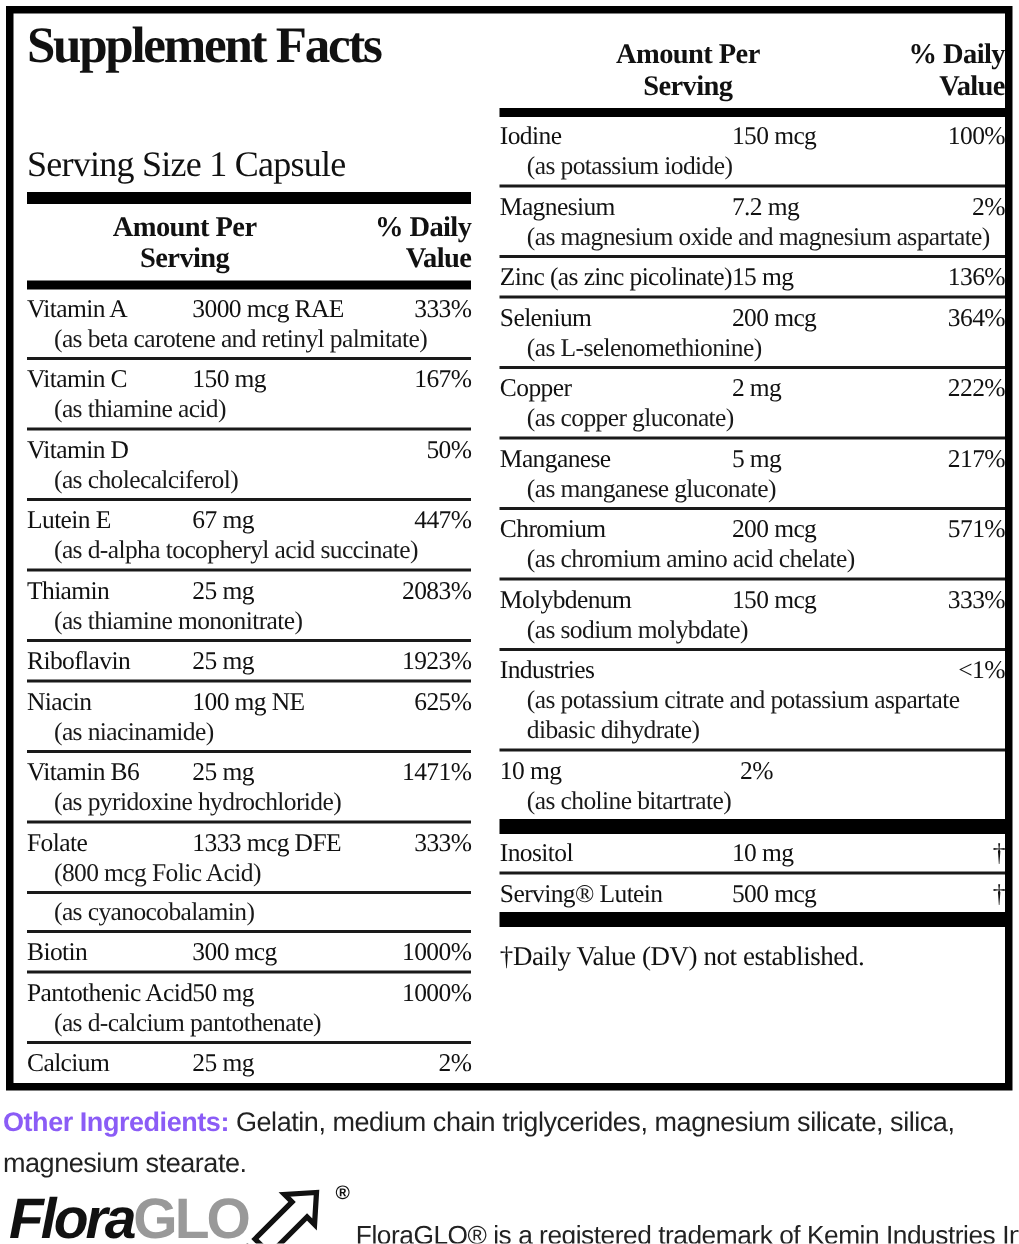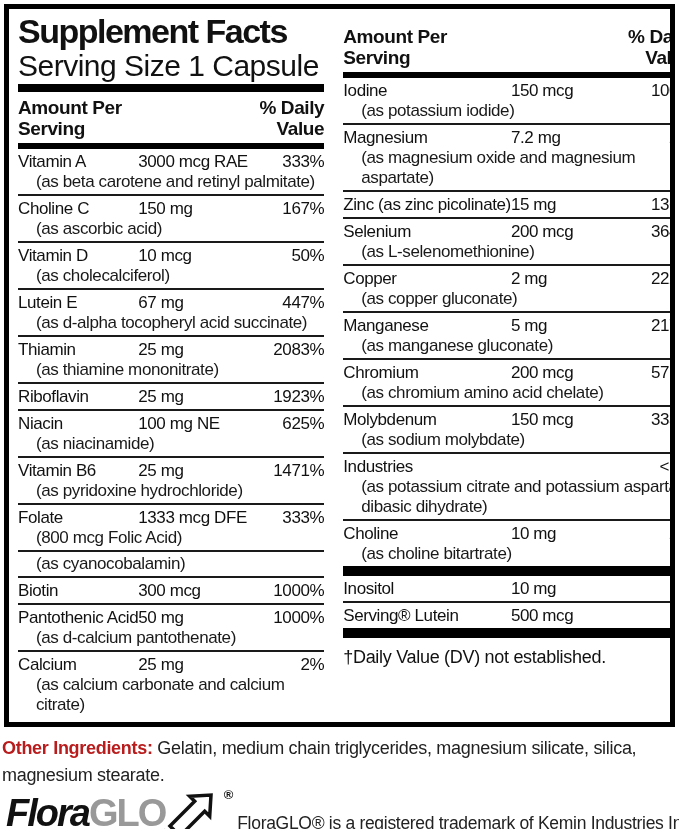--- a/index.html
+++ b/index.html
@@ -10,59 +10,60 @@
     -webkit-font-smoothing:antialiased;
   }
   .panel{
     box-sizing:border-box;
     margin:4px 4px 0 4px;
     width:671px;height:723px;
     border:5px solid #000;
     display:flex;
     overflow:hidden;
     background:#fff;
+    font-family:Liberation Serif, serif;
   }
   .col{box-sizing:border-box;}
   .col-left{width:331px;padding:2px 9px 0 9px;}
   .col-divider{width:4px;background:#000;}
   .col-right{flex:1;padding:12px 10px 0 10px;}
 
   .facts-title{
     font-size:34px;font-weight:bold;letter-spacing:-1.5px;
     line-height:40px;white-space:nowrap;
   }
   .serving{
-    font-size:30px;letter-spacing:-0.5px;line-height:30px;margin-bottom:3px;
+    font-size:24px;letter-spacing:-0.5px;line-height:30px;margin-bottom:3px;margin-top:44px;
   }
   .bar{background:#000;height:8px;}
   .bar-mid{background:#000;height:6px;}
   .bar-thick{background:#000;height:10px;}
 
   .hdr{display:flex;font-weight:bold;font-size:19px;line-height:21px;
        letter-spacing:-0.4px;margin:5px 0 4px 0;}
-  .hdr-amount{flex:1;text-align:left;padding-right:6px;}
+  .hdr-amount{flex:1;text-align:center;padding-right:6px;}
   .hdr-dv{width:80px;text-align:right;}
 
   .rows .row{border-top:2px solid #1a1a1a;padding:2px 0 2px 0;}
   .rows .row:first-child{border-top:none;}
   .row-main{display:flex;font-size:17px;line-height:21px;letter-spacing:-0.4px;}
   .row-name{flex:1;white-space:nowrap;}
   .row-amount{width:110px;white-space:nowrap;}
   .row-dv{width:76px;text-align:right;white-space:nowrap;}
   .row-sub{font-size:17px;line-height:20px;letter-spacing:-0.4px;
            padding-left:18px;color:#191919;}
 
   .col-right .row-dv{width:72px;}
   .extra{margin:0;}
   .extra .row:first-child{border-top:none;}
   .footnote{font-size:18px;letter-spacing:-0.3px;padding:9px 0 0 0;}
 
   .footer{padding:8px 2px 0 2px;}
   .other{font-size:18px;letter-spacing:-0.3px;line-height:27px;color:#222;}
-  .other b{color:#b91c1c;}
+  .other b{color:#8b5cf6;}
 
   .brandline{display:flex;align-items:center;margin-top:6px;}
   .logo{position:relative;display:flex;align-items:flex-start;padding-left:4px;}
   .logo-line1{font-size:38px;font-weight:bold;line-height:36px;letter-spacing:-2px;}
   .logo-flora{font-style:italic;color:#111;}
   .logo-glo{color:#999;}
   .logo-arrow{margin-left:-4px;margin-top:-6px;}
   .logo-reg{position:absolute;top:-8px;right:-10px;font-size:13px;font-weight:bold;}
   .tm-text{font-size:17.5px;letter-spacing:-0.3px;color:#222;margin-left:14px;white-space:nowrap;}
 </style>
@@ -91,31 +92,30 @@
     <div class="row-main">
       <span class="row-name">Vitamin A</span>
       <span class="row-amount">3000 mcg RAE</span>
       <span class="row-dv">333%</span>
     </div>
     <div class="row-sub">(as beta carotene and retinyl palmitate)</div>
   </div>
 
   <div class="row">
     <div class="row-main">
-      <span class="row-name">Choline C</span>
+      <span class="row-name">Vitamin C</span>
       <span class="row-amount">150 mg</span>
       <span class="row-dv">167%</span>
     </div>
-    <div class="row-sub">(as ascorbic acid)</div>
+    <div class="row-sub">(as thiamine acid)</div>
   </div>
 
   <div class="row">
     <div class="row-main">
       <span class="row-name">Vitamin D</span>
-      <span class="row-amount">10 mcg</span>
       <span class="row-dv">50%</span>
     </div>
     <div class="row-sub">(as cholecalciferol)</div>
   </div>
 
   <div class="row">
     <div class="row-main">
       <span class="row-name">Lutein E</span>
       <span class="row-amount">67 mg</span>
       <span class="row-dv">447%</span>
@@ -291,21 +291,20 @@
   <div class="row">
     <div class="row-main">
       <span class="row-name">Industries</span>
       <span class="row-dv">&lt;1%</span>
     </div>
     <div class="row-sub">(as potassium citrate and potassium aspartate dibasic dihydrate)</div>
   </div>
 
   <div class="row">
     <div class="row-main">
-      <span class="row-name">Choline</span>
       <span class="row-amount">10 mg</span>
       <span class="row-dv">2%</span>
     </div>
     <div class="row-sub">(as choline bitartrate)</div>
   </div>
 </div>
     <div class="bar-thick"></div>
     <div class="rows extra">
   <div class="row">
     <div class="row-main">

